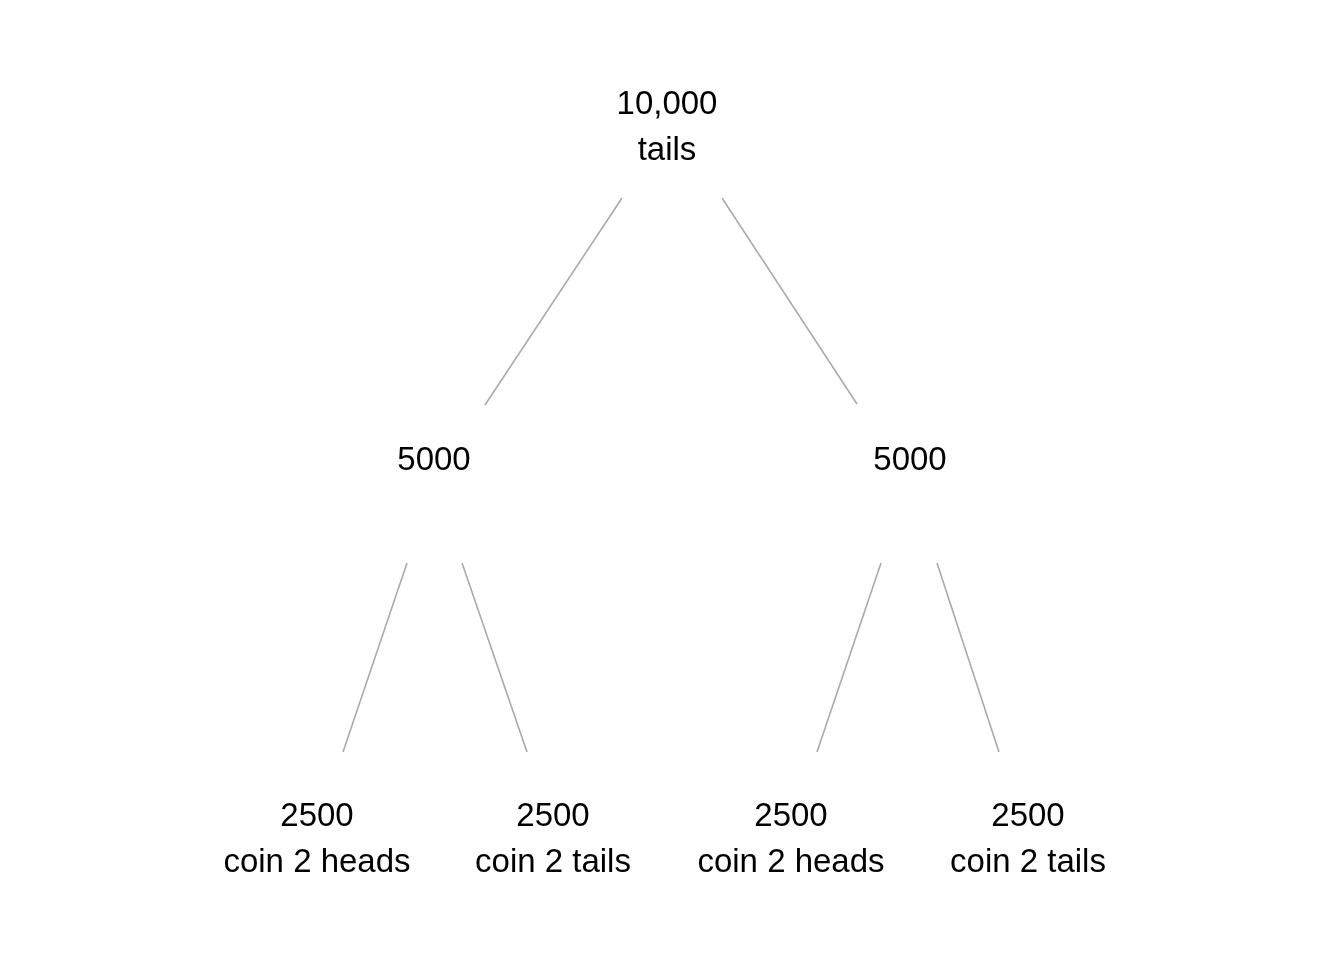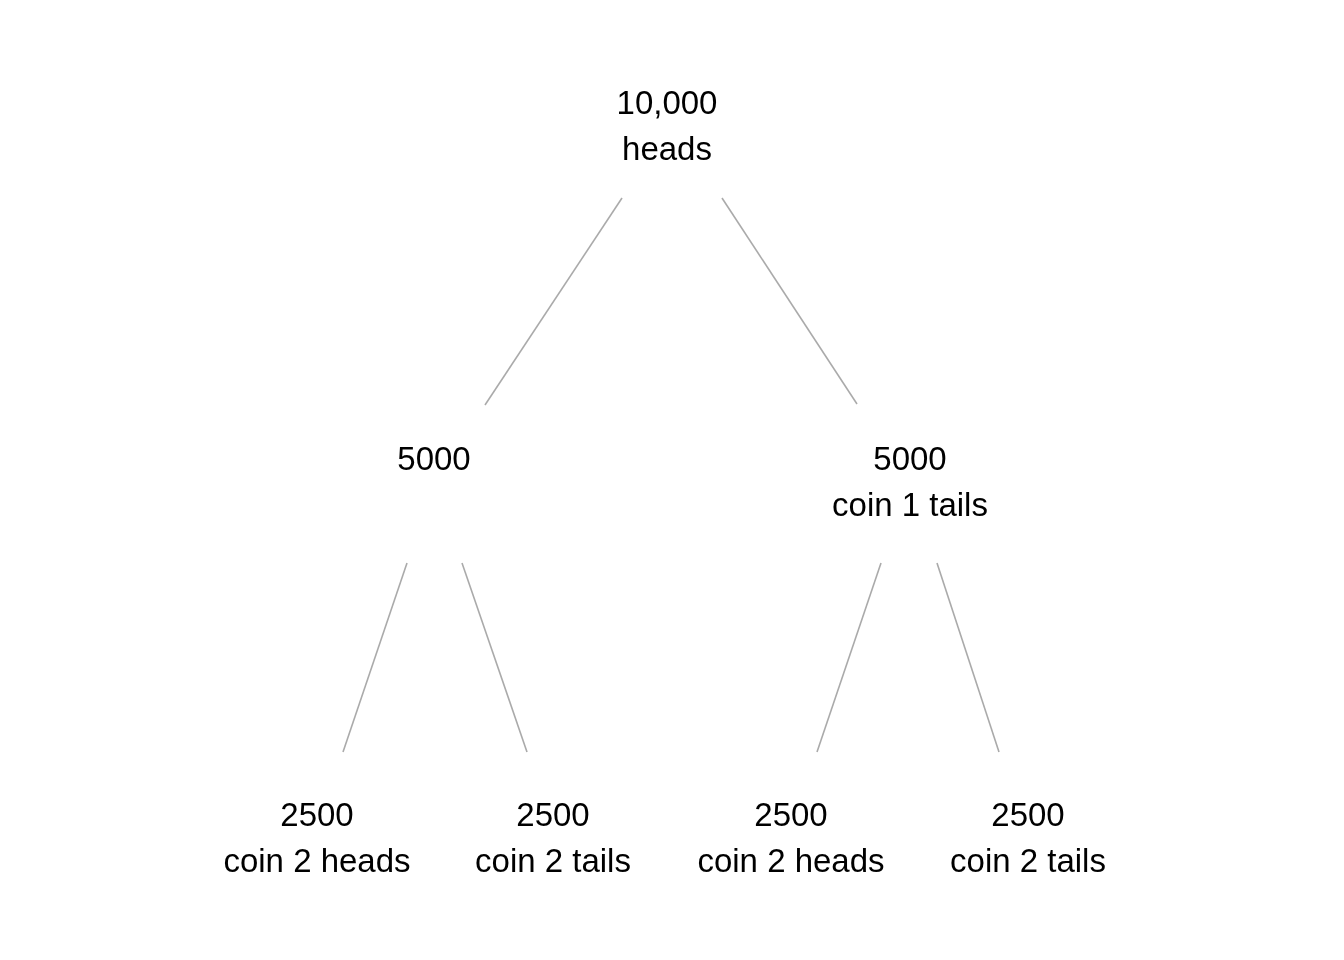--- a/index.html
+++ b/index.html
@@ -50,30 +50,29 @@
     <line x1="622" y1="198" x2="485" y2="405"></line>
     <line x1="722" y1="198" x2="857" y2="404"></line>
     <line x1="407" y1="563" x2="343" y2="752"></line>
     <line x1="462" y1="563" x2="527" y2="752"></line>
     <line x1="881" y1="563" x2="817" y2="752"></line>
     <line x1="937" y1="563" x2="999" y2="752"></line>
   </svg>
 
   <div class="tree-node" style="left:667px; top:80px;">
     <span class="node-value">10,000</span>
-    <span class="node-label">heads</span>
+    <span class="node-label">tails</span>
   </div>
 
   <div class="tree-node" style="left:434px; top:436px;">
     <span class="node-value">5000</span>
   </div>
 
   <div class="tree-node" style="left:910px; top:436px;">
     <span class="node-value">5000</span>
-    <span class="node-label">coin 1 tails</span>
   </div>
 
   <div class="tree-node" style="left:317px; top:792px;">
     <span class="node-value">2500</span>
     <span class="node-label">coin 2 heads</span>
   </div>
 
   <div class="tree-node" style="left:553px; top:792px;">
     <span class="node-value">2500</span>
     <span class="node-label">coin 2 tails</span>

